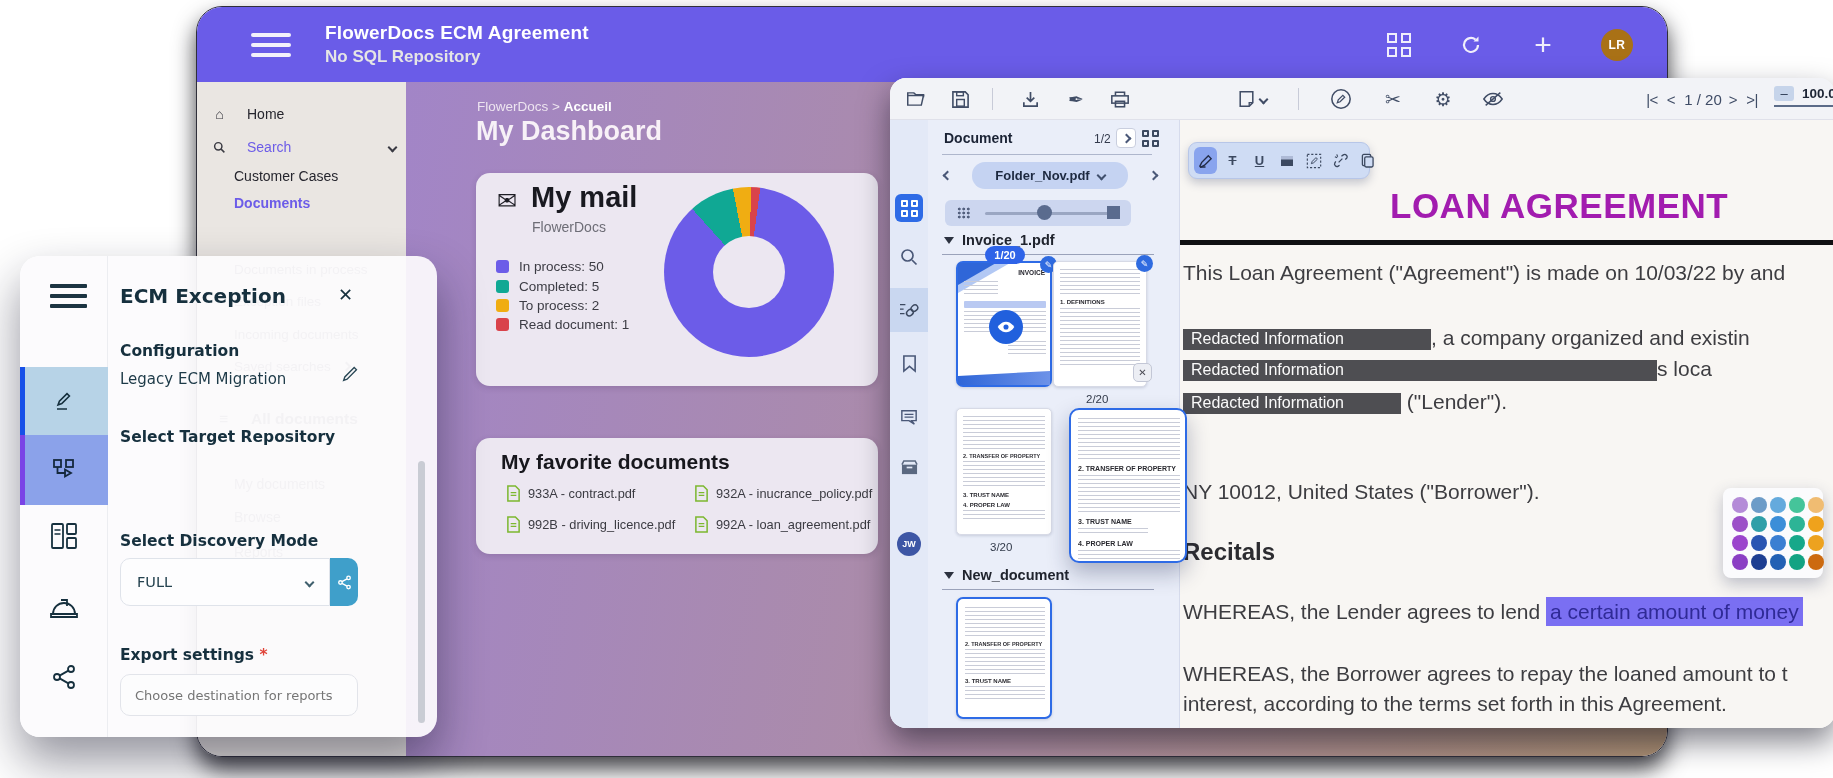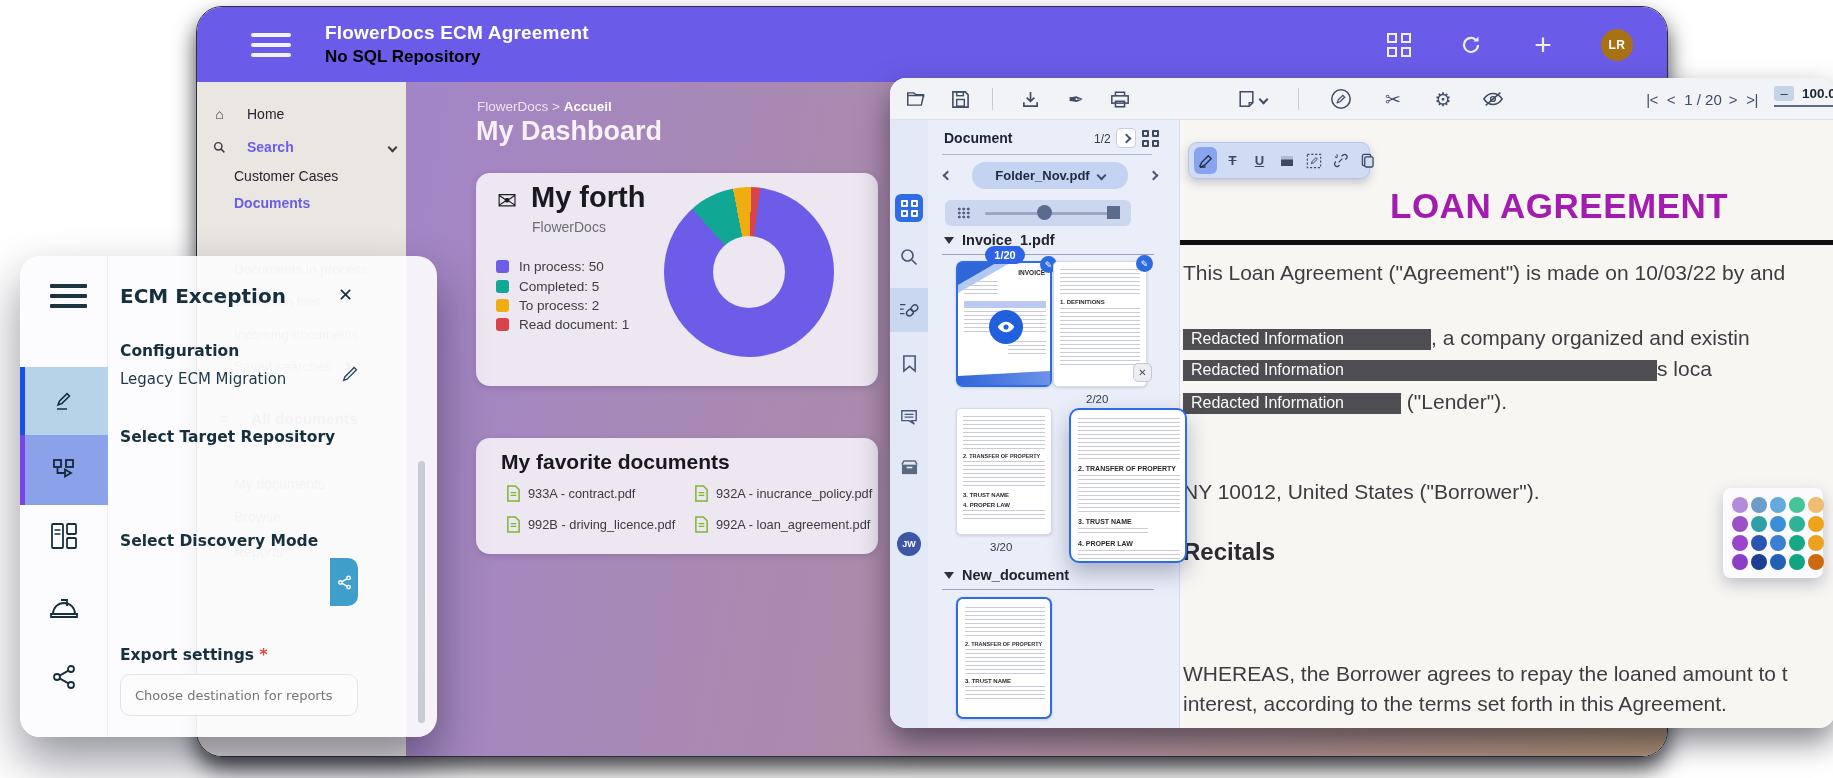--- a/index.html
+++ b/index.html
@@ -179,21 +179,21 @@
 
   <div class="main-window">
     <div class="app-header">
       <div class="burger">
           <span></span>
           <span></span>
           <span></span>
         </div>
       <div class="app-titles">
         <div class="app-title">FlowerDocs ECM Agreement</div>
-        <div class="app-subtitle" style="color:#000000">No SQL Repository</div>
+        <div class="app-subtitle" style="color:#e5e5e5">No SQL Repository</div>
       </div>
       <div class="header-actions">
         <div class="hdr-ic">
             <span class="grid4">
               <i></i>
               <i></i>
               <i></i>
               <i></i>
             </span>
           </div>
@@ -208,21 +208,21 @@
       </div>
     </div>
 
     <div class="main-body">
 
       <nav class="sidebar">
         <div class="si" style="top:24px;left:14px;">
           <span class="ic">⌂</span>
           <span class="lbl">Home</span>
         </div>
-        <div class="si purple" style="top:57px;left:14px;font-weight:bold;">
+        <div class="si purple" style="top:57px;left:14px;">
           <span class="ic">
             <svg width="13" height="13" viewBox="0 0 16 16">
                 <circle cx="6.5" cy="6.5" r="4.5" fill="none" stroke="#3a3a42" stroke-width="1.8"></circle>
                 <path d="M10 10l4 4" stroke="#3a3a42" stroke-width="1.8"></path>
               </svg>
           </span>
           <span class="lbl">Search</span>
           <span class="chev down" style="position:absolute;left:178px;color:#3a3a42;"></span>
         </div>
         <div class="si" style="top:86px;left:37px;">
@@ -262,21 +262,21 @@
       <div class="dashboard">
         <div class="breadcrumb">
           <span>FlowerDocs</span>
           <span>&gt;</span>
           <b>Accueil</b>
         </div>
         <div class="dash-title">My Dashboard</div>
 
         <section class="card card-mail">
           <span class="mail-env">✉</span>
-          <div class="mail-title">My forth</div>
+          <div class="mail-title">My mail</div>
           <div class="mail-sub">FlowerDocs</div>
           <div class="legend-row" style="top:86px;">
             <span class="legend-swatch" style="background: rgb(108, 92, 232);"></span>
             <span class="legend-label">In process: 50</span>
           </div>
           <div class="legend-row" style="top:106px;">
             <span class="legend-swatch" style="background: rgb(16, 168, 148);"></span>
             <span class="legend-label">Completed: 5</span>
           </div>
           <div class="legend-row" style="top:125px;">
@@ -590,20 +590,23 @@
           <span class="redact" style="width:474px;">Redacted Information</span><span>s loca</span>
         </div>
         <div class="doc-line" style="top:270px;">
           <span class="redact" style="width:218px;">Redacted Information</span> <span>("Lender").</span>
         </div>
 
         <div class="doc-line" style="top:360px;">NY 10012, United States ("Borrower").</div>
 
         <div class="doc-line bold" style="top:418px;font-size:24px;color:#2c2c30;">Recitals</div>
 
+        <div class="doc-line" style="top:480px;">
+          <span>WHEREAS, the Lender agrees to lend </span><span class="hl">a certain amount of money</span>
+        </div>
 
         <div class="doc-line" style="top:542px;">WHEREAS, the Borrower agrees to repay the loaned amount to t</div>
         <div class="doc-line" style="top:572px;">interest, according to the terms set forth in this Agreement.</div>
 
         <div class="palette-card">
           <span class="pal-dot" style="background: rgb(180, 139, 216);"></span>
           <span class="pal-dot" style="background: rgb(109, 156, 200);"></span>
           <span class="pal-dot" style="background: rgb(100, 170, 221);"></span>
           <span class="pal-dot" style="background: rgb(69, 196, 154);"></span>
           <span class="pal-dot" style="background: rgb(240, 188, 114);"></span>
@@ -682,20 +685,24 @@
     <div class="ecm-value" style="top:114px;">Legacy ECM Migration</div>
     <div class="ecm-edit" style="top:108px;">
       <svg width="20" height="20" viewBox="0 0 22 22">
           <path d="M4 18l1.3-3.8L15.6 3.9l2.5 2.5L7.8 16.7z" fill="none" stroke="#2a4856" stroke-width="1.5"></path>
         </svg>
     </div>
 
     <div class="ecm-label" style="top:172px;">Select Target Repository</div>
 
     <div class="ecm-label" style="top:276px;">Select Discovery Mode</div>
+    <div class="ecm-select" style="top:302px;width:210px;border-radius:10px 0 0 10px;">
+      <span>FULL</span>
+      <span class="chev down"></span>
+    </div>
     <button class="share-btn" style="top:302px;">
       <svg width="15" height="15" viewBox="0 0 26 26">
           <circle cx="20" cy="5" r="3" fill="none" stroke="#fff" stroke-width="2.4"></circle>
           <circle cx="6" cy="13" r="3" fill="none" stroke="#fff" stroke-width="2.4"></circle>
           <circle cx="20" cy="21" r="3" fill="none" stroke="#fff" stroke-width="2.4"></circle>
           <path d="M8.6 11.6l8.8-5M8.6 14.4l8.8 5" stroke="#fff" stroke-width="2.4"></path>
         </svg>
     </button>
 
     <div class="ecm-label" style="top:390px;">

